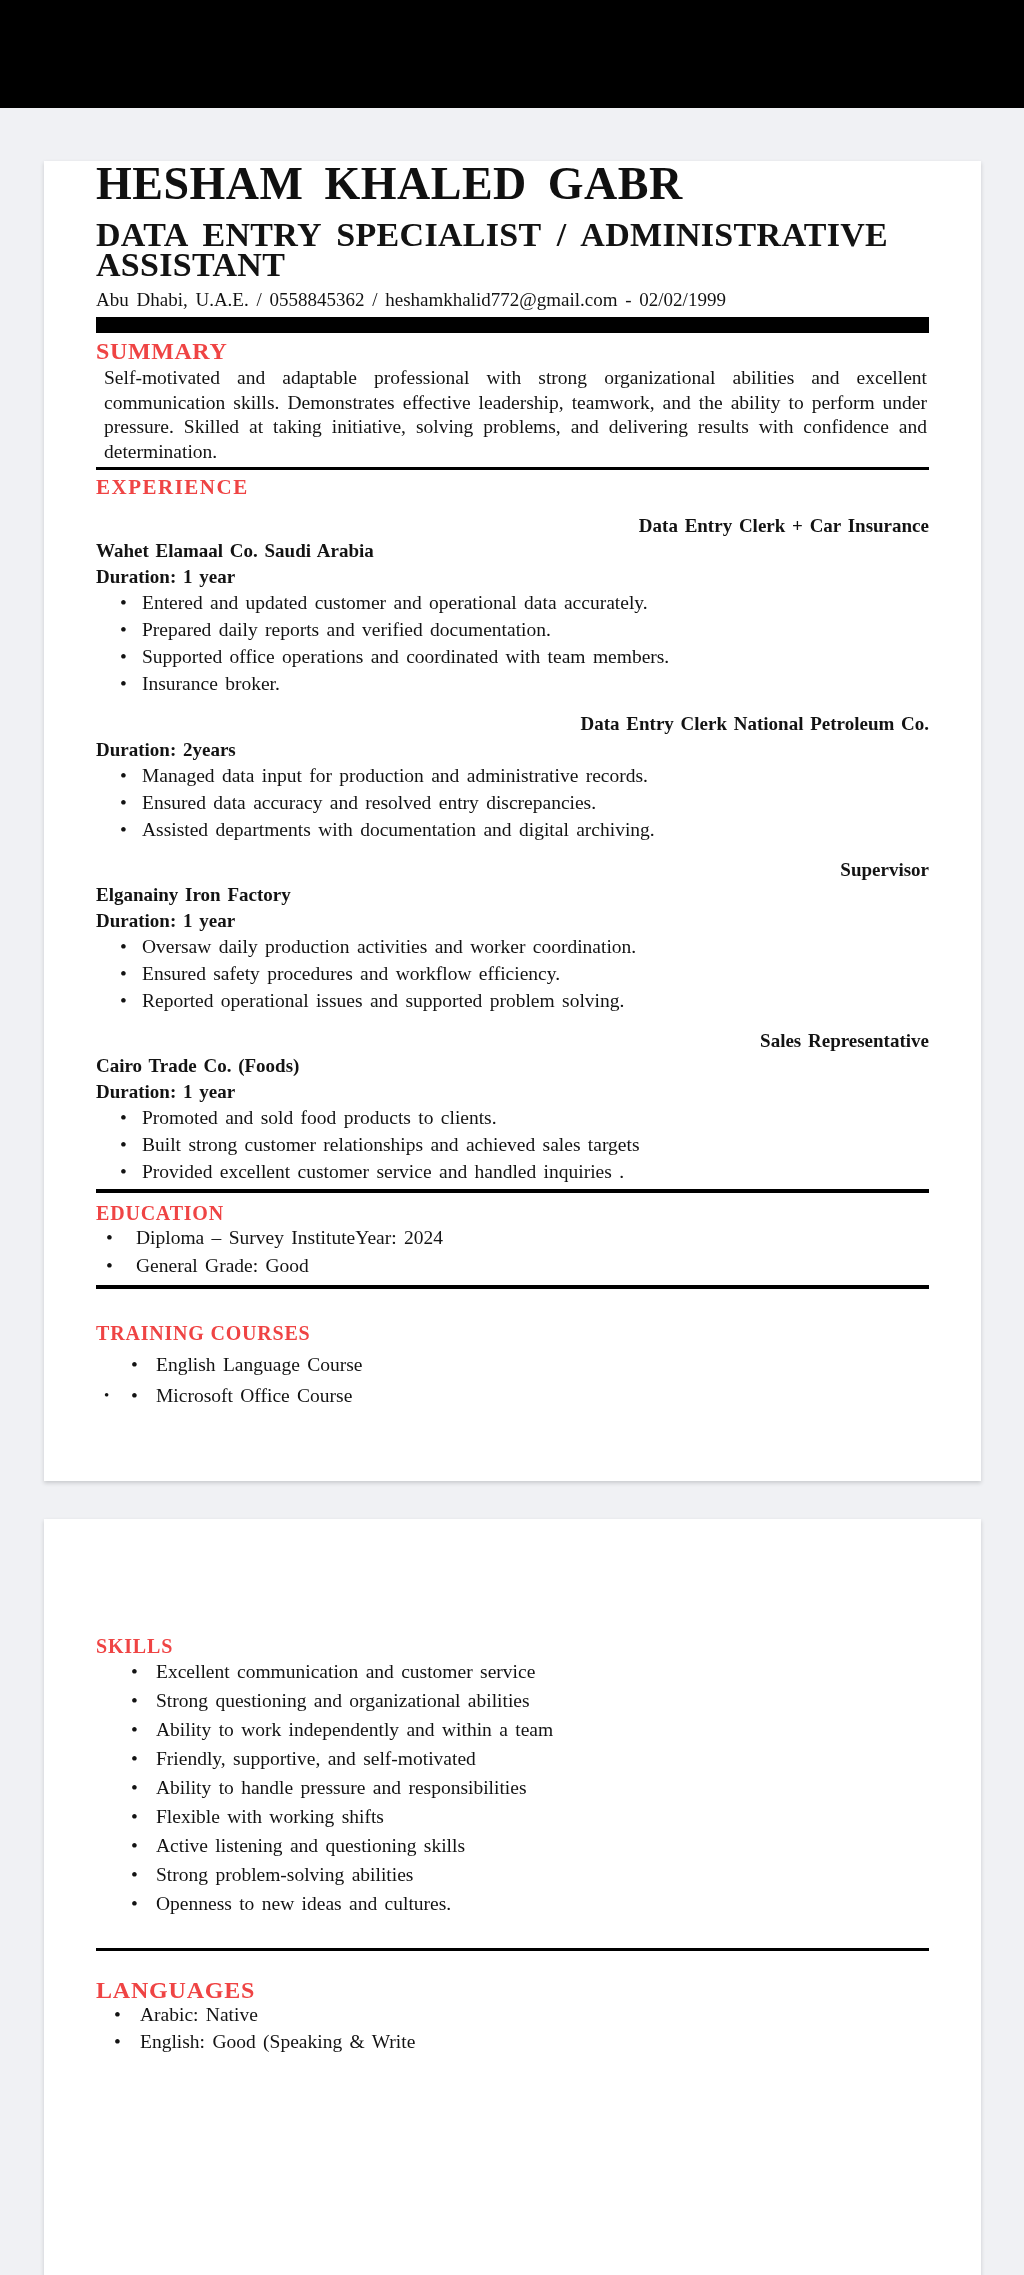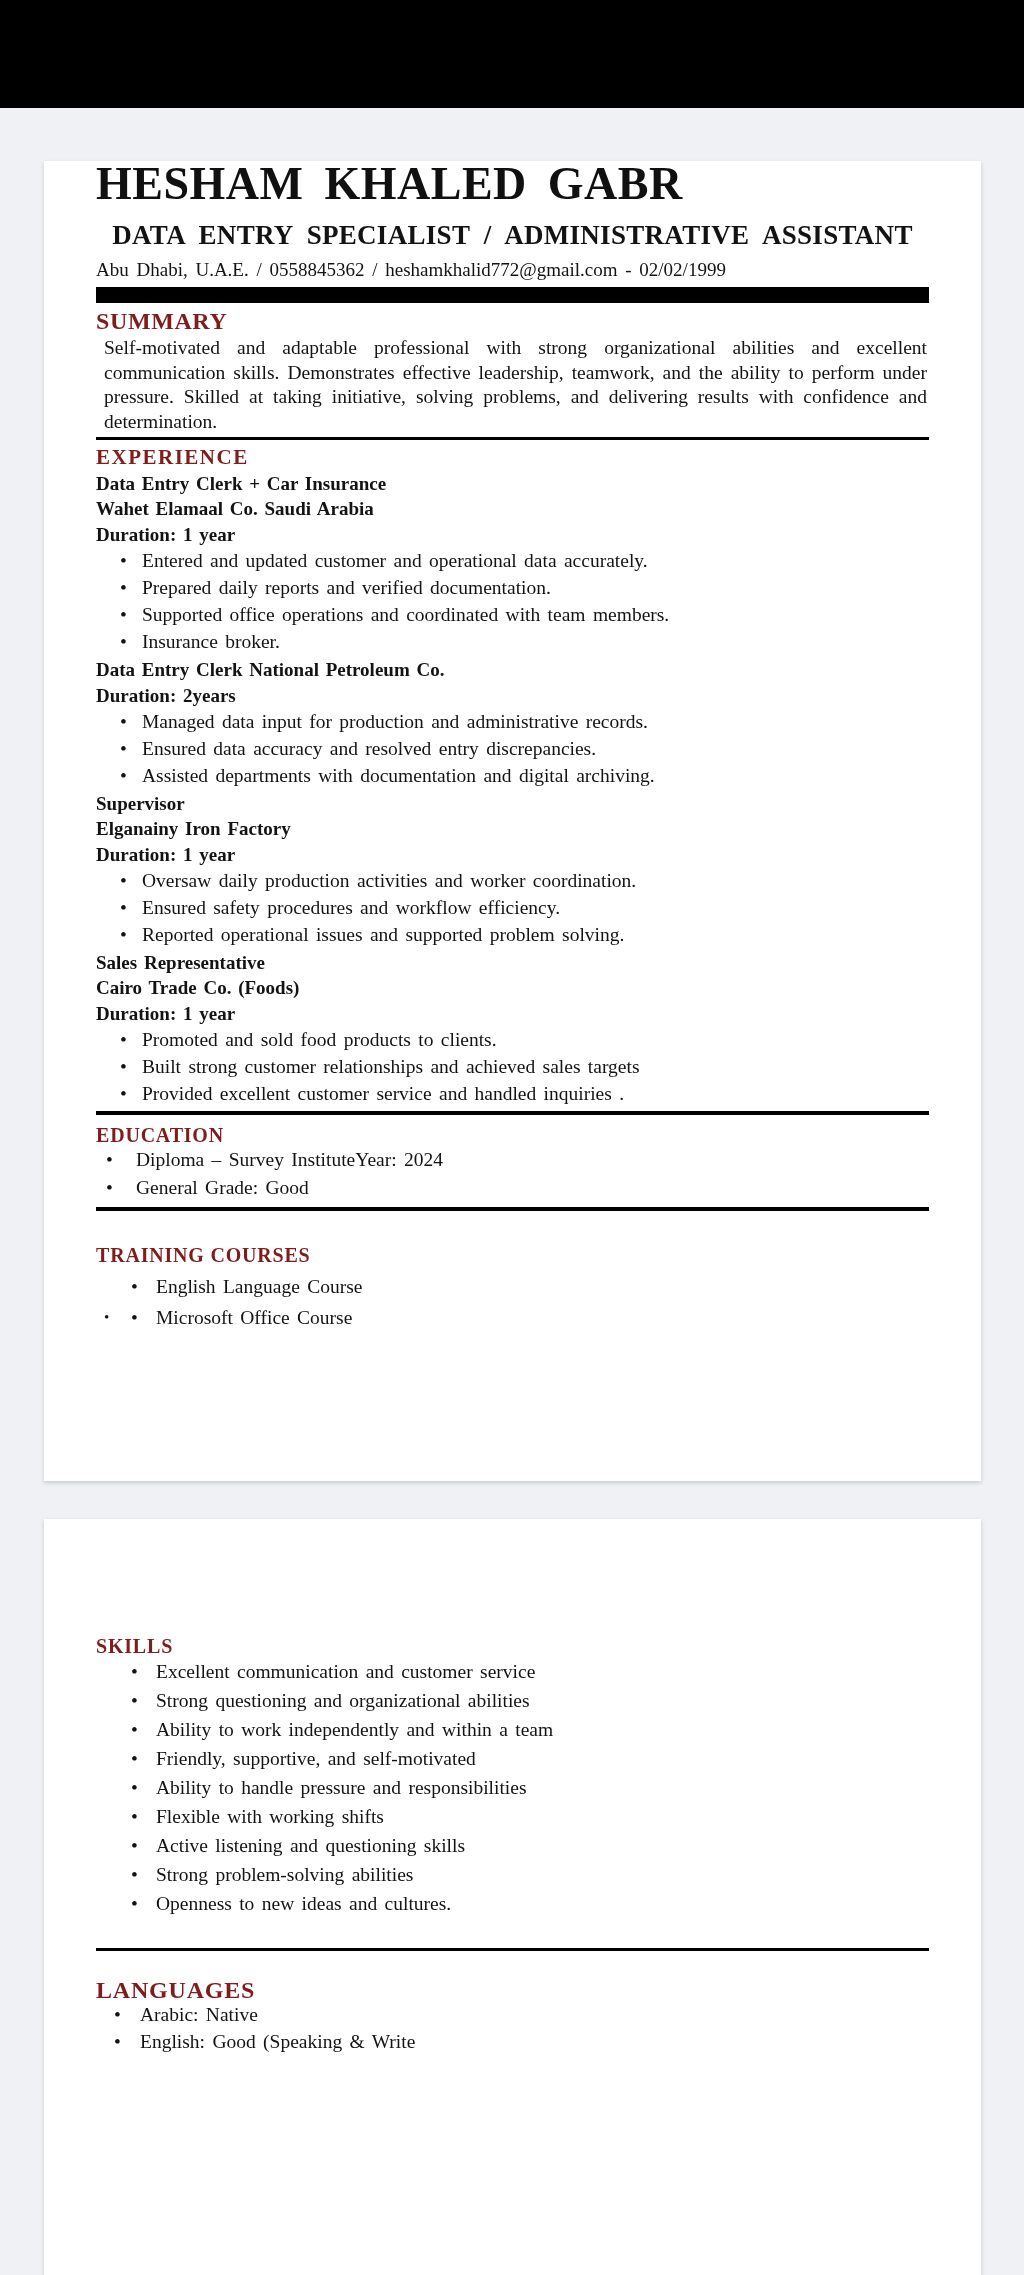--- a/index.html
+++ b/index.html
@@ -32,31 +32,31 @@
 
   
   .name {
     margin: 36px 0 0 0;
     font-size: 46px; line-height: 46px;
     font-weight: bold; letter-spacing: 0.5px; word-spacing: 9px;
     color: #101010;
   }
   .job-headline {
     margin: 13px 0 0 0;
-    font-size: 27px; line-height: 30px;
-    font-weight: bold; letter-spacing: 0.3px; word-spacing: 7px; text-align: center;
+    font-size: 34px; line-height: 30px;
+    font-weight: bold; letter-spacing: 0.3px; word-spacing: 7px;
   }
   .contact-line {
     margin-top: 9px;
     font-size: 19px; line-height: 21px; word-spacing: 3px;
   }
   .black-divider { height: 16px; background: #000; margin-top: 7px; }
 
   
-  .sec-h { font-weight: bold; color: #7f1d1d; }
+  .sec-h { font-weight: bold; color: #ef4444; }
   .h-summary    { margin: 5px 0 0 0;  font-size: 24px; line-height: 26px; letter-spacing: 0.6px; }
   .h-experience { margin: 6px 0 0 0;  font-size: 21px; line-height: 23px; letter-spacing: 1.5px; }
   .h-education  { margin: 9px 0 0 0;  font-size: 20px; line-height: 22px; letter-spacing: 0.8px; }
   .h-training   { margin: 33px 0 5px 0; font-size: 20px; line-height: 22px; letter-spacing: 0.8px; }
   .h-skills     { margin: 16px 0 0 0; font-size: 20px; line-height: 22px; letter-spacing: 0.8px; }
   .h-languages  { margin: 28px 0 0 0; font-size: 24px; line-height: 22px; letter-spacing: 0.8px; }
 
   .summary-text {
     margin: 2px 0 0 0;
     font-size: 19.5px; line-height: 24.5px;
@@ -67,21 +67,21 @@
   .rule-summary   { margin-top: 3px; }
   .rule-exp       { border-top-width: 4px; margin-top: 4px; }
   .rule-education { border-top-width: 4px; margin-top: 5px; }
   .rule-skills    { border-top-width: 3px; margin-top: 30px; }
 
   
   .job-title, .job-company, .job-duration {
     font-weight: bold; font-size: 19px; line-height: 25px;
     word-spacing: 2px; margin: 0;
   }
-  .job-title { margin-top: 2px; }
+  .job-title { margin-top: 14px; text-align: right; }
   .job-duration { margin-top: 1px; }
 
   ul.bullets {
     list-style: none;
     margin: 0; padding: 0;
     font-size: 19.5px;
   }
   ul.bullets li { position: relative; }
   ul.bullets li .marker { position: absolute; }
   .exp-bullets { margin-top: 9px; margin-bottom: 3px; }

